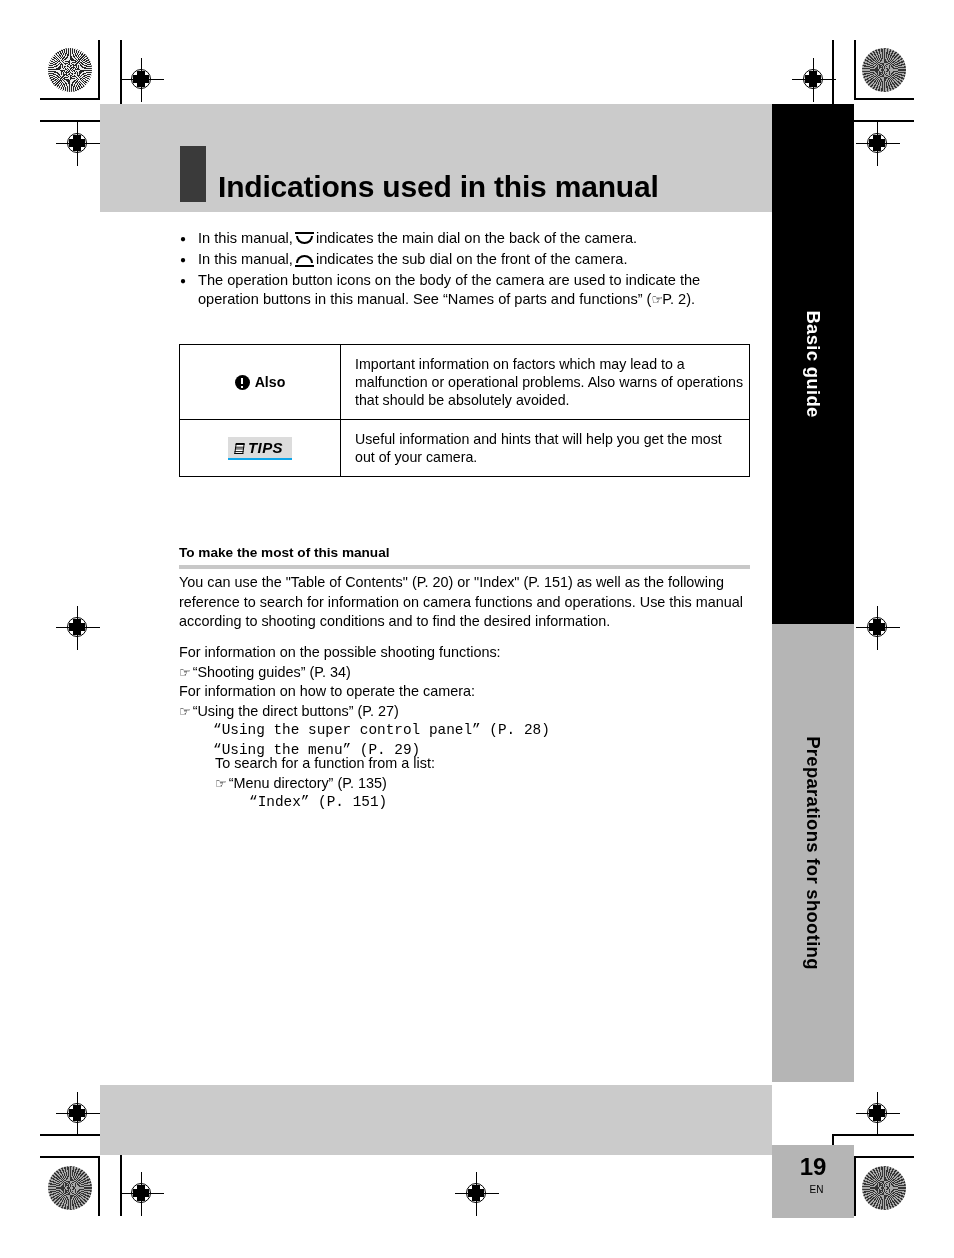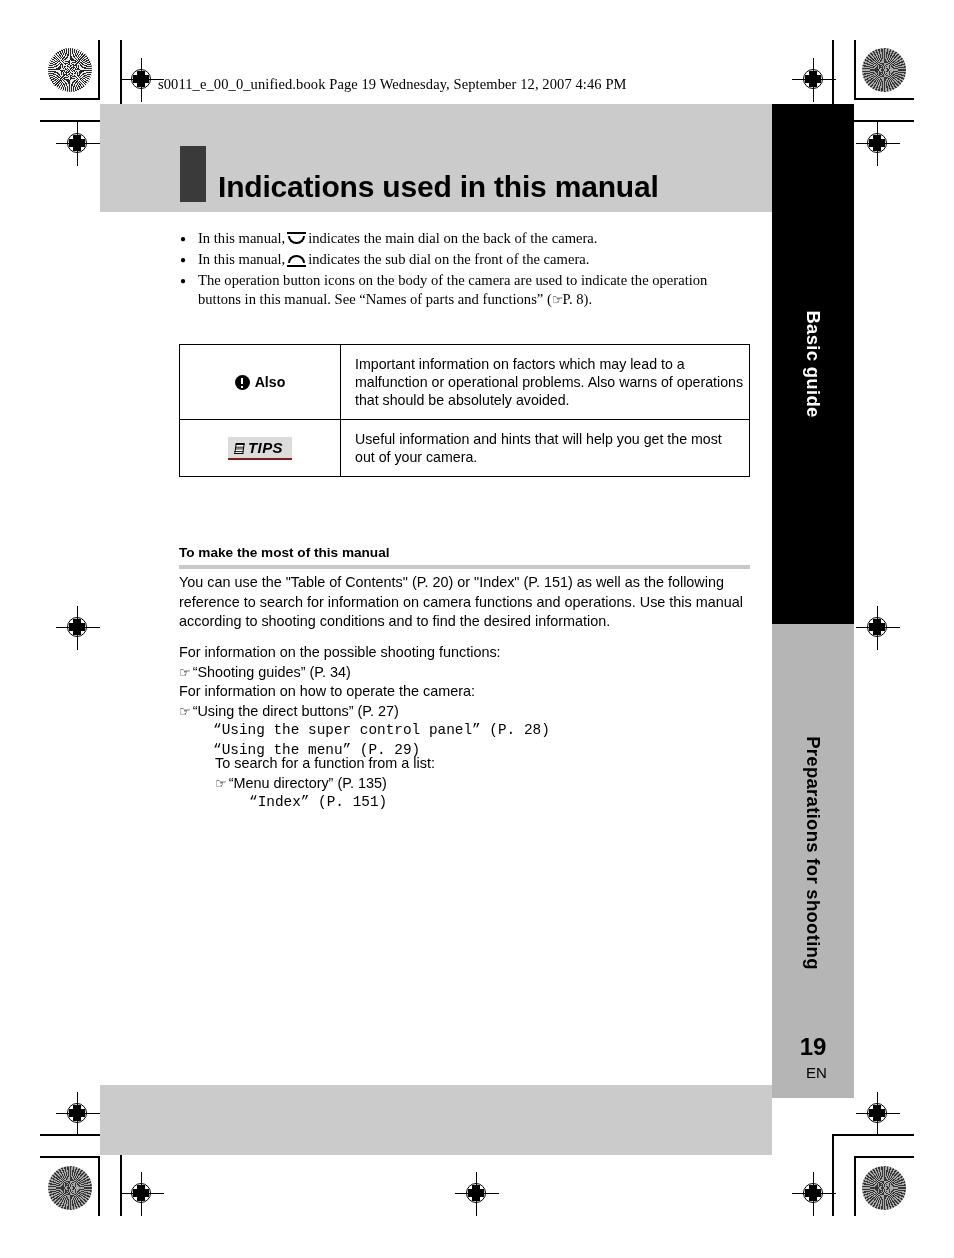--- a/index.html
+++ b/index.html
@@ -132,21 +132,20 @@
     top: 229px;
     width: 560px;
   }
   .bullet-row {
     position: relative;
     padding-left: 18px;
     margin-bottom: 2px;
     font-size: 14.6px;
     line-height: 19px;
     color: #000;
-    font-family: Liberation Serif, serif;
   }
   .bullet-row::before {
     content: "\25CF";
     position: absolute;
     left: 0;
     top: 0;
     font-size: 10px;
     line-height: 19px;
     color: #000;
   }
@@ -252,21 +251,21 @@
     left: 6.5px;
     top: 10.5px;
     width: 2px;
     height: 2px;
     background: #fff;
   }
   .tips-badge {
     display: inline-block;
     background: #dcdcdc;
     padding: 2px 9px 1px 7px;
-    border-bottom: 2px solid #7f1d1d;
+    border-bottom: 2px solid #0ea5e9;
     font-style: italic;
     font-weight: bold;
     font-size: 15px;
     letter-spacing: .4px;
     white-space: nowrap;
   }
   .tips-doc-icon {
     display: inline-block;
     width: 9px;
     height: 11px;
@@ -359,35 +358,35 @@
     top: 624px;
     height: 458px;
     background: #b5b5b5;
   }
   #tab-gray span { color: #000000; }
 
   
   .pagenum-band {
     position: absolute;
     left: 772px;
-    top: 1025px;
+    top: 1145px;
     width: 82px;
     height: 73px;
     background: #b5b5b5;
     text-align: center;
   }
   .pagenum {
     font-size: 24px;
     font-weight: bold;
     color: #000;
     line-height: 1;
     padding-top: 10px;
   }
   .pagenum-lang {
-    font-size: 15px;
+    font-size: 10px;
     color: #000;
     line-height: 1;
     padding-top: 6px;
     padding-left: 7px;
   }
   .footer-band {
     position: absolute;
     left: 100px;
     top: 1085px;
     width: 672px;
@@ -499,38 +498,37 @@
     </div>
     <div class="reg-target" style="left:455px; top:1172px;">
       <div class="cross-v"></div>
         <div class="cross-h"></div>
         <div class="ring"></div>
         <div class="dot-v"></div>
         <div class="dot-h"></div>
     </div>
   </div>
 
-  <div class="file-header">s0011_e_00_0_unified.book  Page 19  Wednesday, September 12, 2007  4:46 PM</div>
 
   <div class="title-band"></div>
   <div class="title-bar-mark"></div>
   <h1 class="page-title">Indications used in this manual</h1>
 
   <div class="bullets">
 
     <div class="bullet-row">
       <span>In this manual,</span><span class="dial-icon dial-main"><span class="cap"></span><span class="body"></span></span><span>indicates the main dial on the back of the camera.</span>
     </div>
 
     <div class="bullet-row">
       <span>In this manual,</span><span class="dial-icon dial-sub"><span class="cap"></span><span class="body"></span></span><span>indicates the sub dial on the front of the camera.</span>
     </div>
 
     <div class="bullet-row">
-      <span>The operation button icons on the body of the camera are used to indicate the operation buttons in this manual. See “Names of parts and functions” (</span><span class="ref-hand"></span><span>P. 8).</span>
+      <span>The operation button icons on the body of the camera are used to indicate the operation buttons in this manual. See “Names of parts and functions” (</span><span class="ref-hand"></span><span>P. 2).</span>
     </div>
 
   </div>
 
   <table class="sym-table">
     <tbody>
       <tr>
         <td class="label-cell">
           <span class="notes-badge"><span class="excl-icon"></span><span>Also</span></span>
         </td>

